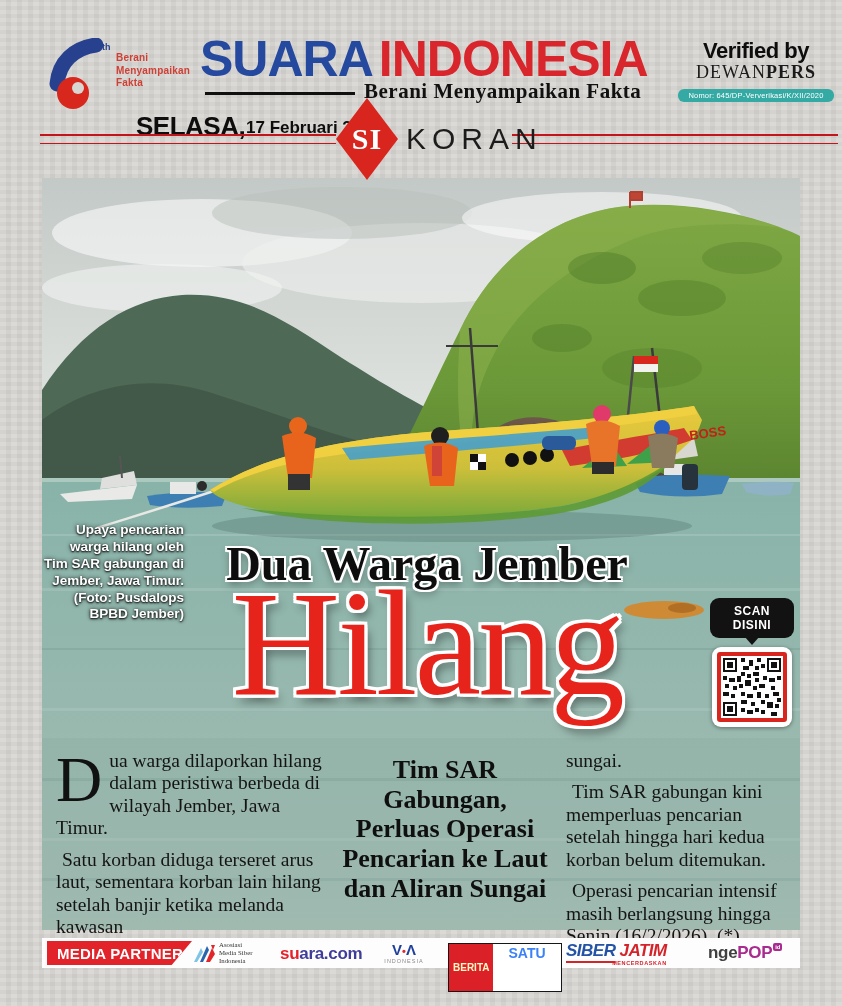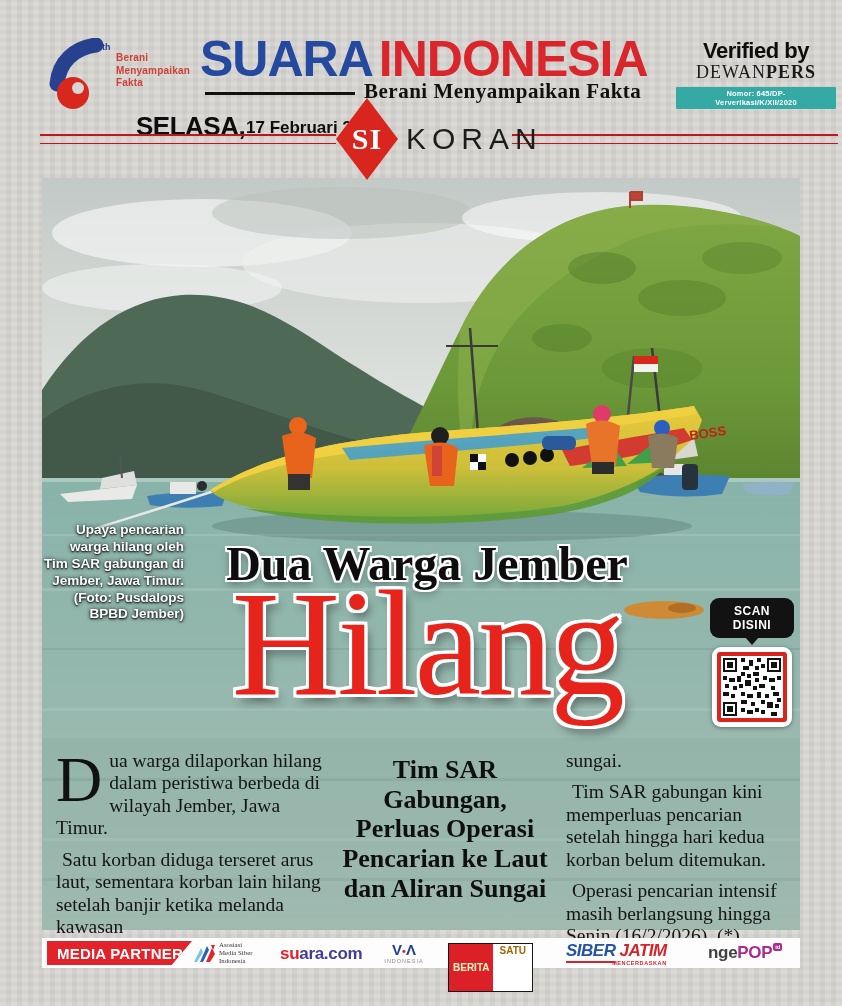--- a/index.html
+++ b/index.html
@@ -23,21 +23,21 @@
   .anniv .slogan{position:absolute;left:72px;top:18px;font-size:10px;font-weight:700;color:#cf4036;line-height:1.25;letter-spacing:.2px;}
   .mast-title{position:absolute;left:200px;top:30px;font-size:50px;font-weight:800;letter-spacing:-1px;white-space:nowrap;}
   .mast-title .t-blue{color:#25499e;}
   .mast-title .t-red{color:#d8262c;margin-left:6px;}
   .title-rule{position:absolute;left:205px;top:92px;width:150px;height:3px;background:#111;}
   .mast-tagline{position:absolute;left:364px;top:79px;font-family:"Liberation Serif",serif;font-weight:700;font-size:21px;color:#111;letter-spacing:.5px;}
   .verified{position:absolute;left:676px;top:40px;width:160px;text-align:center;}
   .verified .v1{font-size:22px;font-weight:800;letter-spacing:-.5px;color:#0d0d0d;line-height:1;}
   .verified .v2{font-family:"Liberation Serif",serif;font-size:18px;color:#1a1a1a;letter-spacing:1px;line-height:1.2;}
   .verified .v2 b{font-weight:700;}
-  .verified .badge{margin-top:3px;display:inline-block;background:#35aaa4;color:#fff;font-size:7.5px;font-weight:700;padding:2px 10px;border-radius:1px;letter-spacing:.2px;}
+  .verified .badge{margin-top:3px;display:inline-block;background:#35aaa4;color:#fff;font-size:7.5px;font-weight:400;padding:2px 10px;border-radius:6px;letter-spacing:.2px;}
   .dateline-day{position:absolute;left:136px;top:111px;font-size:26px;font-weight:800;color:#0d0d0d;letter-spacing:-.5px;}
   .dateline-date{position:absolute;left:246px;top:118px;font-size:17px;font-weight:700;color:#0d0d0d;}
   .redline{position:absolute;height:7px;border-top:2.5px solid #c3161c;border-bottom:1.5px solid #c3161c;}
   .redline.left{left:40px;top:134px;width:296px;}
   .redline.right{left:512px;top:134px;width:326px;}
   .si-diamond{position:absolute;left:336px;top:98px;width:62px;height:82px;background:#d8251d;
     clip-path:polygon(50% 0,100% 50%,50% 100%,0 50%);
     display:flex;align-items:center;justify-content:center;z-index:5;}
   .si-diamond span{color:#fff;font-family:"Liberation Serif",serif;font-weight:700;font-size:30px;letter-spacing:1px;}
   .koran{position:absolute;left:406px;top:122px;font-size:30px;letter-spacing:6px;color:#1c1c1c;}
@@ -75,21 +75,21 @@
   .amsi{position:absolute;left:150px;top:3px;display:flex;align-items:center;}
   .amsi .txt{margin-left:3px;font-family:"Liberation Serif",serif;font-size:6.8px;color:#333;line-height:1.15;}
   .suara{position:absolute;left:238px;top:6px;font-size:17px;font-weight:800;letter-spacing:-.3px;}
   .suara .s1{color:#e62129;}.suara .s2{color:#3f3d99;}
   .voa{position:absolute;left:340px;top:4px;width:44px;text-align:center;line-height:1;}
   .voa .row{font-size:15px;font-weight:800;color:#1f3f9e;}
   .voa .dot{color:#e0262b;font-size:11px;}
   .voa .sub{font-size:5.5px;color:#8a8a8a;letter-spacing:1px;margin-top:2px;}
   .berita{position:absolute;left:406px;top:5px;display:flex;border:1.5px solid #161616;background:#fff;align-items:stretch;}
   .berita .b1{background:#dc2028;color:#fef9c3;font-weight:800;font-size:10px;padding:18px 4px;}
-  .berita .b2{color:#a16207;font-weight:800;font-size:10px;padding:1px 6px;}
+  .berita .b2{color:#3b82f6;font-weight:800;font-size:14px;padding:1px 15px;}
   .siber{position:absolute;left:524px;top:4px;line-height:1;}
   .siber .row{font-size:17px;font-weight:800;font-style:italic;letter-spacing:-.5px;white-space:nowrap;}
   .siber .j1{color:#2453a6;border-bottom:2.5px solid #d5232a;padding-bottom:1px;}
   .siber .j2{color:#d5232a;margin-left:4px;}
   .siber .sub{text-align:right;font-size:5.5px;color:#d5232a;font-weight:700;letter-spacing:.6px;margin-top:2px;}
   .ngepop{position:absolute;left:666px;top:5px;font-size:17px;font-weight:800;letter-spacing:-.3px;display:flex;align-items:center;}
   .ngepop .n1{color:#404040;}
   .ngepop .n2{color:#aa2b8f;}
   .ngepop .idbadge{margin-left:1px;background:#aa2b8f;color:#fff;font-size:6px;font-weight:700;border-radius:2px;padding:1px 2px;align-self:flex-start;}
 </style>

